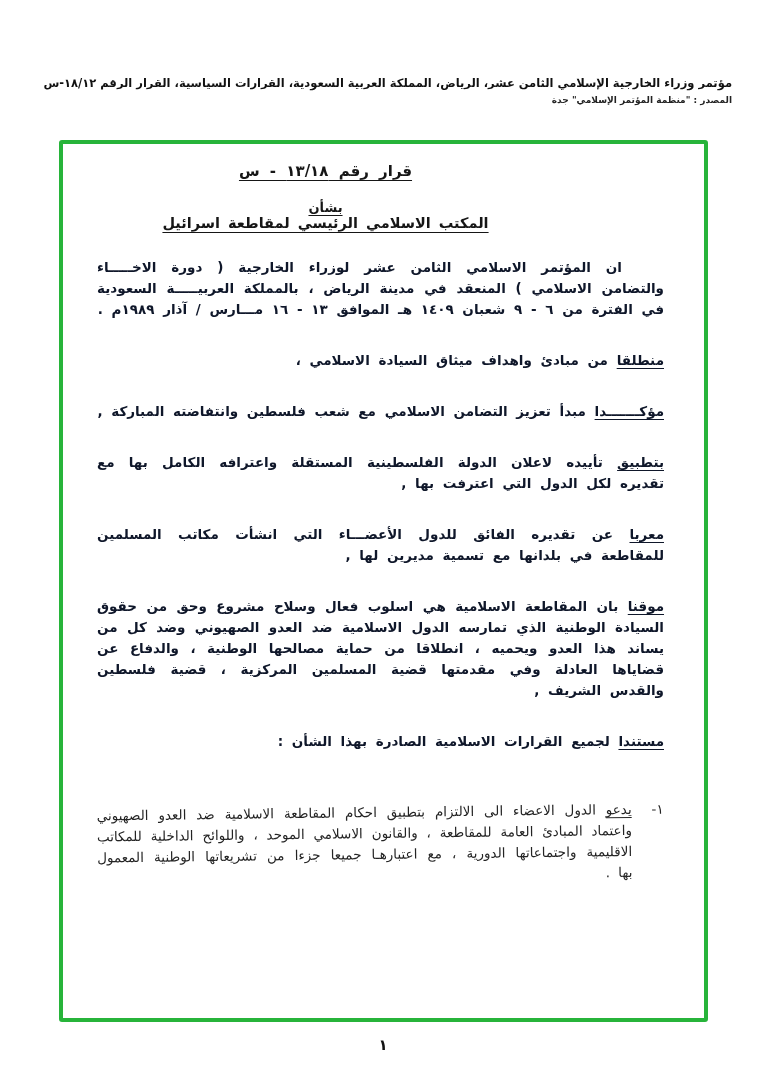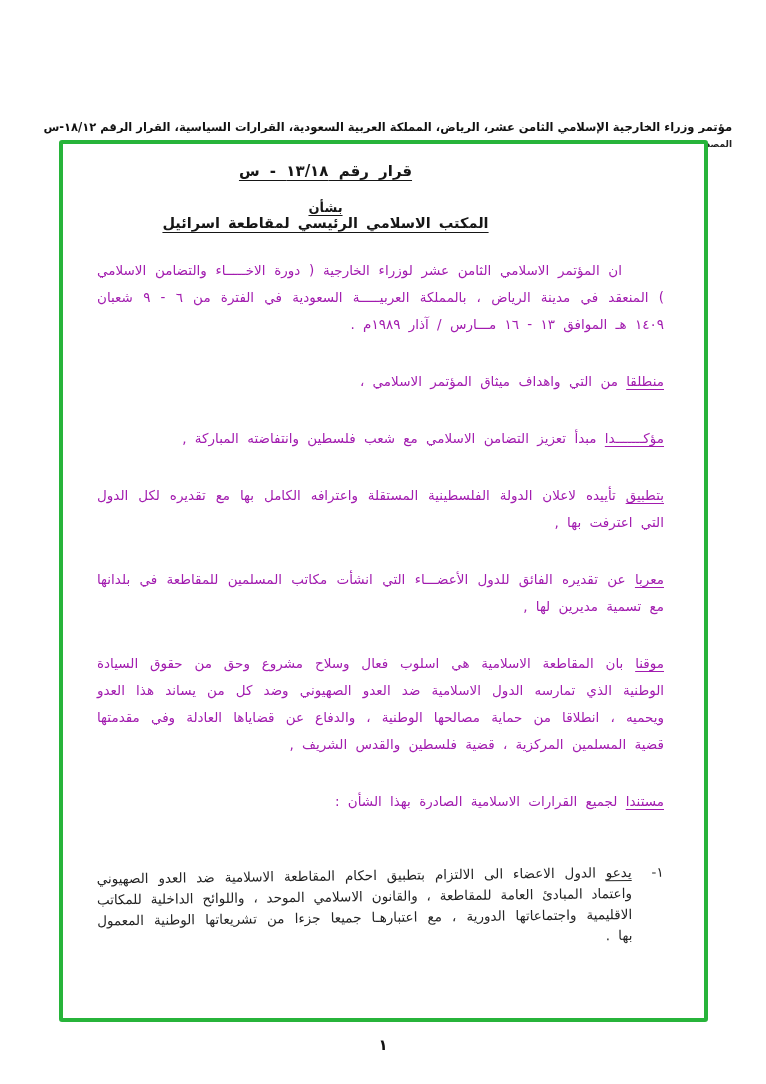--- a/index.html
+++ b/index.html
@@ -19,21 +19,20 @@
   .top-header {
     position: absolute;
     top: 76px; right: 34px; left: 34px;
     text-align: right;
   }
   .header-line {
     font-size: 11.5px;
     font-weight: bold;
     white-space: nowrap;
     color: #111;
-    margin-top: 44px;
   }
   .source-line {
     margin-top: 5px;
     font-size: 9px;
     font-weight: bold;
     color: #222;
   }
   .doc-box {
     position: absolute;
     top: 140px; right: 58px;
@@ -61,24 +60,25 @@
     text-decoration: underline; text-underline-offset: 3px;
   }
   .title-line3 {
     font-size: 14.5px; font-weight: bold;
     text-decoration: underline; text-underline-offset: 4px;
     word-spacing: 3px;
   }
   .para {
     margin-top: 30px;
     font-size: 13.5px;
-    line-height: 27px;
+    line-height: 21px;
     text-align: justify;
     word-spacing: 4px;
-    color: #a21caf;
+    color: #0f172a;
+    font-weight: bold;
   }
   .preamble {
     margin-top: 26px;
     text-indent: 42px;
   }
   .lead {
     text-decoration: underline;
     text-underline-offset: 3px;
   }
   .item {
@@ -121,21 +121,21 @@
     <div class="title-block">
       <div class="title-line1">قرار رقم ١٣/١٨ - س</div>
       <div class="title-line2">بشأن</div>
       <div class="title-line3">المكتب الاسلامي الرئيسي لمقاطعة اسرائيل</div>
     </div>
 
     <p class="para preamble">ان المؤتمر الاسلامي الثامن عشر لوزراء الخارجية ( دورة الاخـــــاء والتضامن الاسلامي ) المنعقد في مدينة الرياض ، بالمملكة العربيـــــة السعودية في الفترة من ٦ - ٩ شعبان ١٤٠٩ هـ الموافق ١٣ - ١٦ مـــارس / آذار ١٩٨٩م .</p>
 
     <p class="para">
       <span class="lead">منطلقا</span>
-      <span>من التي واهداف ميثاق المؤتمر الاسلامي ،</span>
+      <span>من مبادئ واهداف ميثاق السيادة الاسلامي ،</span>
     </p>
 
     <p class="para">
       <span class="lead">مؤكـــــــدا</span>
       <span>مبدأ تعزيز التضامن الاسلامي مع شعب فلسطين وانتفاضته المباركة ,</span>
     </p>
 
     <p class="para">
       <span class="lead">بتطبيق</span>
       <span>تأييده لاعلان الدولة الفلسطينية المستقلة واعترافه الكامل بها مع تقديره لكل الدول التي اعترفت بها ,</span>

